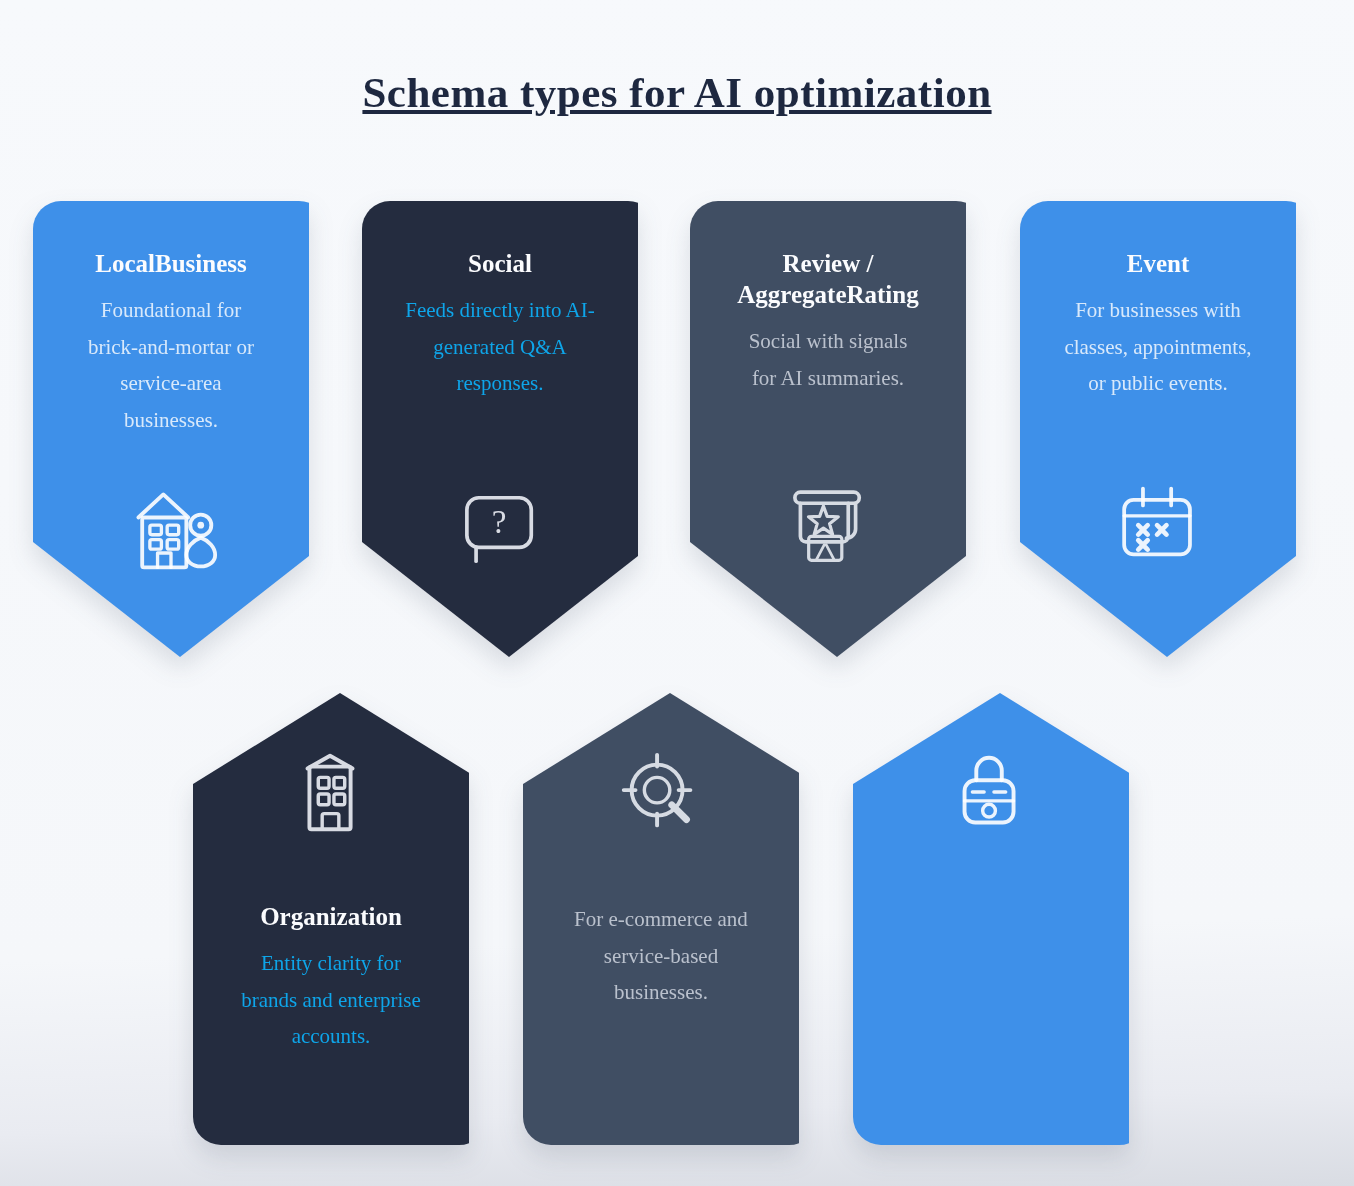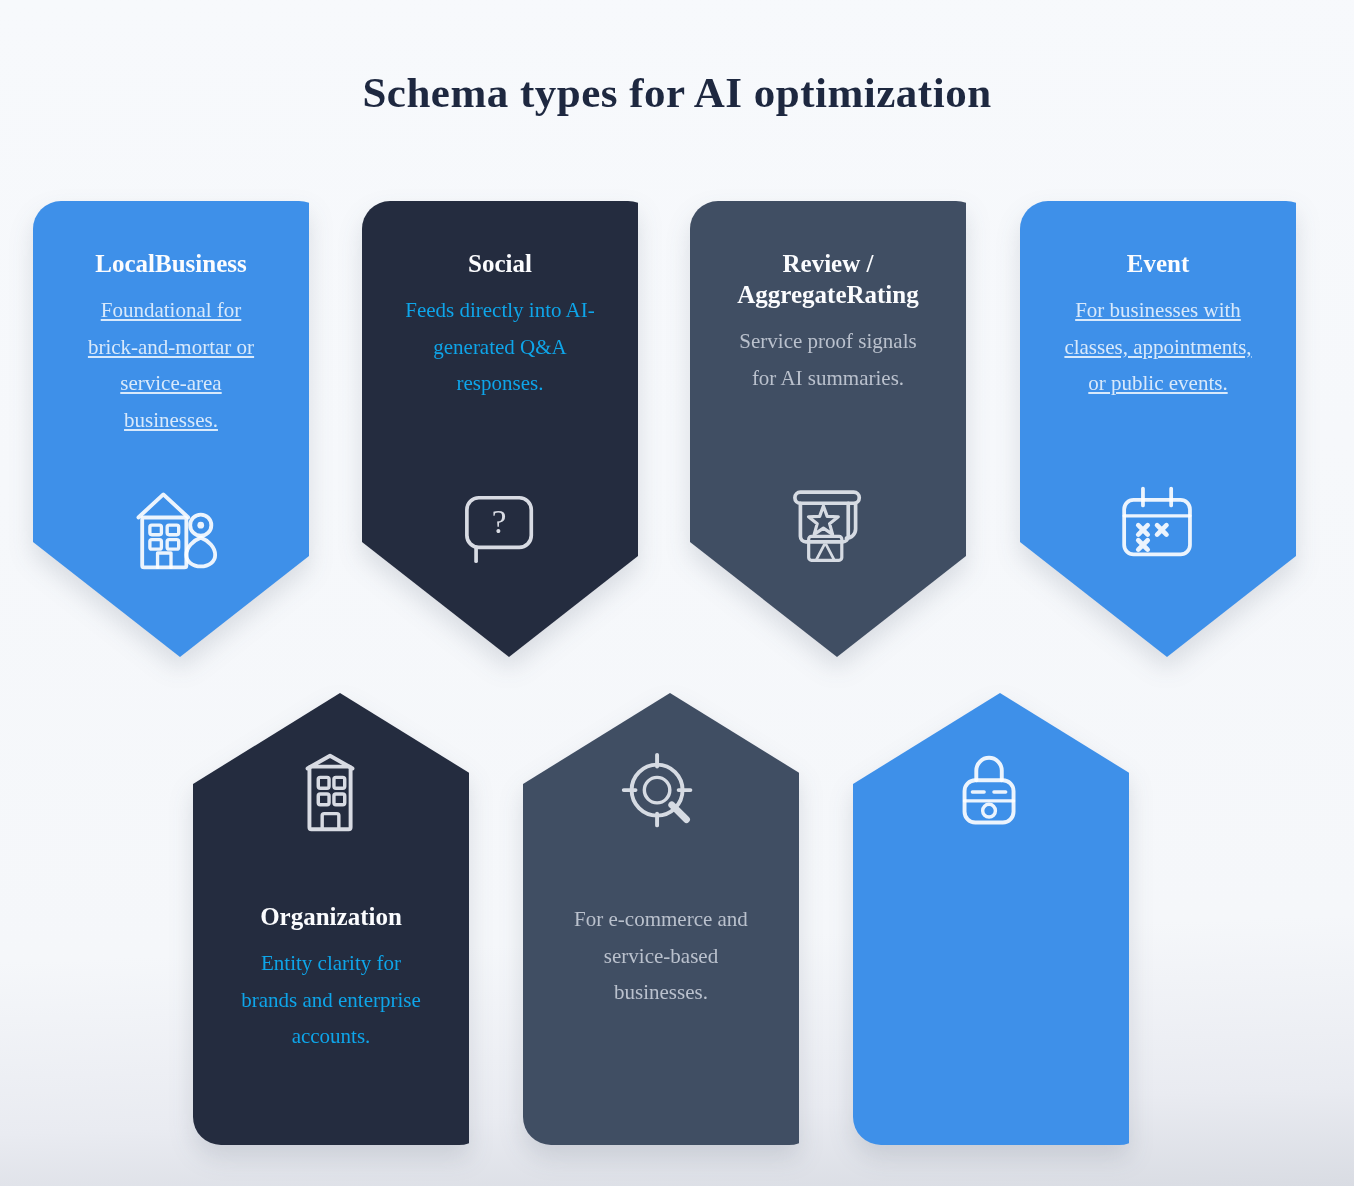--- a/index.html
+++ b/index.html
@@ -9,20 +9,21 @@
     background:#f5f7fa;
   }
   .stage {
     position:relative; width:1354px; height:1186px; overflow:hidden;
     background: linear-gradient(178deg, #f7f9fc 0%, #f5f7fa 78%, #e9ebf1 92%, #d9dce3 100%);
   }
   .page-title {
     position:absolute; top:68px; left:0; width:100%;
     text-align:center; font-size:43px; font-weight:600; letter-spacing:0.5px;
     color:#1e2840;
+    text-decoration:underline;
   }
   .card { position:absolute; width:276px; filter: drop-shadow(0 12px 12px rgba(45,55,80,0.14)); }
   .card.top-row { top:201px; height:456px; }
   .card.bottom-row { top:693px; height:452px; }
   .shape { position:relative; width:100%; height:100%; }
   .top-row .shape {
     clip-path: path('M0 28 A28 28 0 0 1 28 0 L266 0 A28 28 0 0 1 294 28 L294 341 L147 456 L0 341 Z');
   }
   .bottom-row .shape {
     clip-path: path('M147 0 L294 91 L294 424 A28 28 0 0 1 266 452 L28 452 A28 28 0 0 1 0 424 L0 91 Z');
@@ -34,21 +35,21 @@
   .content { position:absolute; left:0; width:100%; padding:0 26px; text-align:center; }
   .top-row .content { top:47px; }
   .bottom-row .content { top:208px; }
 
   .card-title {
     font-size:25px; font-weight:700; line-height:31px;
     white-space:pre-line; margin-bottom:13px;
   }
   .blue .card-title, .navy .card-title, .slate .card-title { color:#fbfcfe; }
   .card-desc { font-size:21px; line-height:36.5px; white-space:pre-line; }
-  .blue  .card-desc { color:rgba(255,255,255,0.80);text-decoration:underline; }
+  .blue  .card-desc { color:rgba(255,255,255,0.80); }
   .navy  .card-desc { color:#0ea5e9; }
   .slate .card-desc { color:#bac1cd; }
 
   .icon-wrap { position:absolute; left:0; width:100%; display:flex; justify-content:center; }
   .top-row .icon-wrap { top:280px; }
   .bottom-row .icon-wrap { top:54px; }
   .blue  .icon-wrap { color:rgba(255,255,255,0.90); }
   .navy  .icon-wrap { color:#d8dbe3; }
   .slate .icon-wrap { color:#d6dbe3; }
   .icon-wrap svg { stroke:currentColor; fill:none; stroke-width:4; stroke-linecap:round; stroke-linejoin:round; }
@@ -103,21 +104,21 @@
         </svg>
       </div>
     </div>
   </div>
 
   <div class="card top-row slate" style="left:690px">
     <div class="shape">
       <div class="content">
         <div class="card-title">Review /
 AggregateRating</div>
-        <div class="card-desc">Service proof signals
+        <div class="card-desc">Social with signals
 for AI summaries.</div>
       </div>
       <div class="icon-wrap">
         <svg width="92" height="96" viewBox="0 0 100 100">
           <rect x="14" y="10" width="70" height="12" rx="6"></rect>
           <path d="M80 22 V50 a10 10 0 0 1 -10 10"></path>
           <path d="M20 22 V58 a6 6 0 0 0 6 6 H66 a6 6 0 0 0 6 -6 V22"></path>
           <path d="M45 25 L49.1 36.3 L61.2 36.7 L51.7 44.2 L55 55.8 L45 49 L35 55.8 L38.3 44.2 L28.8 36.7 L40.9 36.3 Z" stroke-width="3.5"></path>
           <rect x="29" y="58" width="36" height="26" rx="3" stroke-width="3.5"></rect>
           <path d="M37 84 L46 67 M57 84 L48 67" stroke-width="3"></path>

